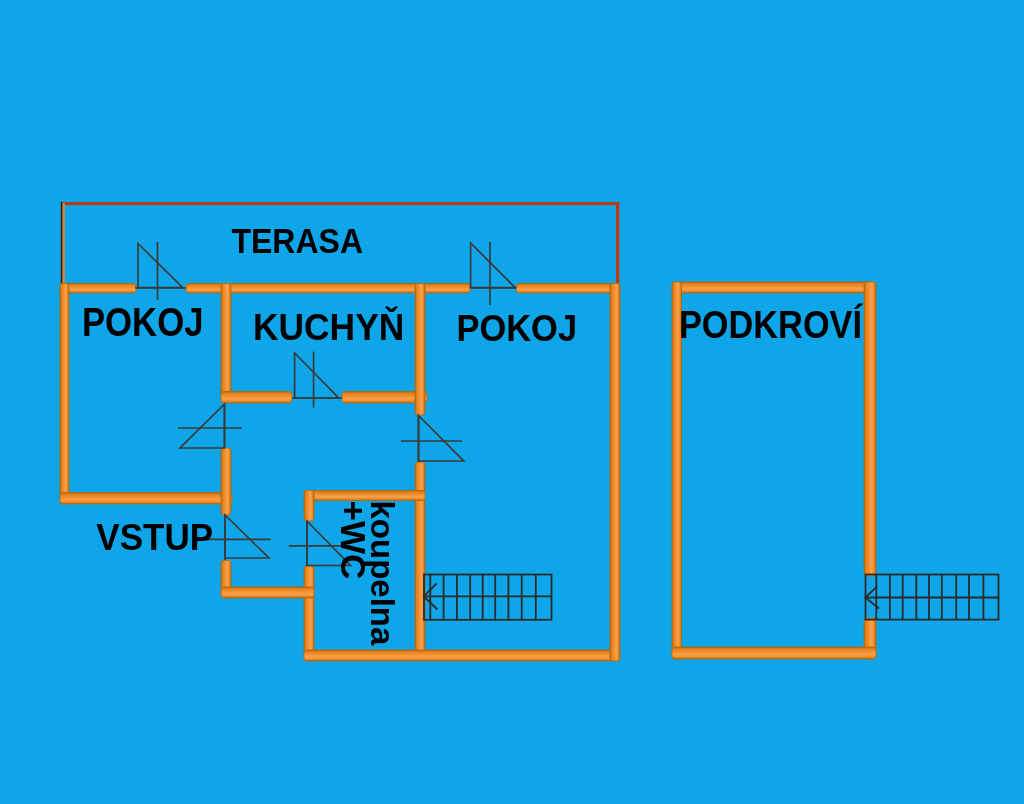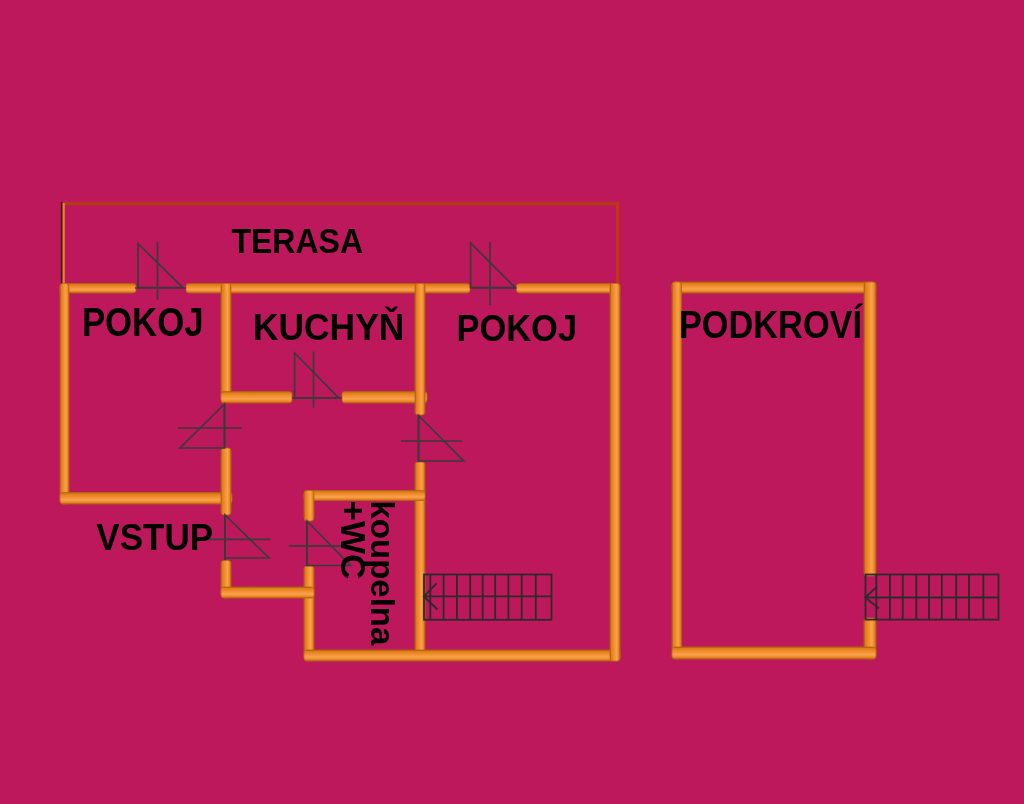--- a/index.html
+++ b/index.html
@@ -1,16 +1,16 @@
 <!DOCTYPE html>
 <html><head>
 <meta charset="utf-8">
 <style>
   html,body{margin:0;padding:0;background:#ffffff;}
-  #plan{position:relative;width:1024px;height:804px;background:#be185d;font-family:"Liberation Sans",sans-serif;}
+  #plan{position:relative;width:1024px;height:804px;background:#0ea5e9;font-family:"Liberation Sans",sans-serif;}
   svg{position:absolute;left:0;top:0;}
   text{font-family:"Liberation Sans",sans-serif;font-weight:bold;fill:#000000;}
 </style>
 </head>
 <body>
 <div id="plan">
 <svg width="1024" height="804" viewBox="0 0 1024 804">
 <defs>
   <linearGradient id="hw" x1="0" y1="0" x2="0" y2="1">
     <stop offset="0" stop-color="#a05d10"></stop>

